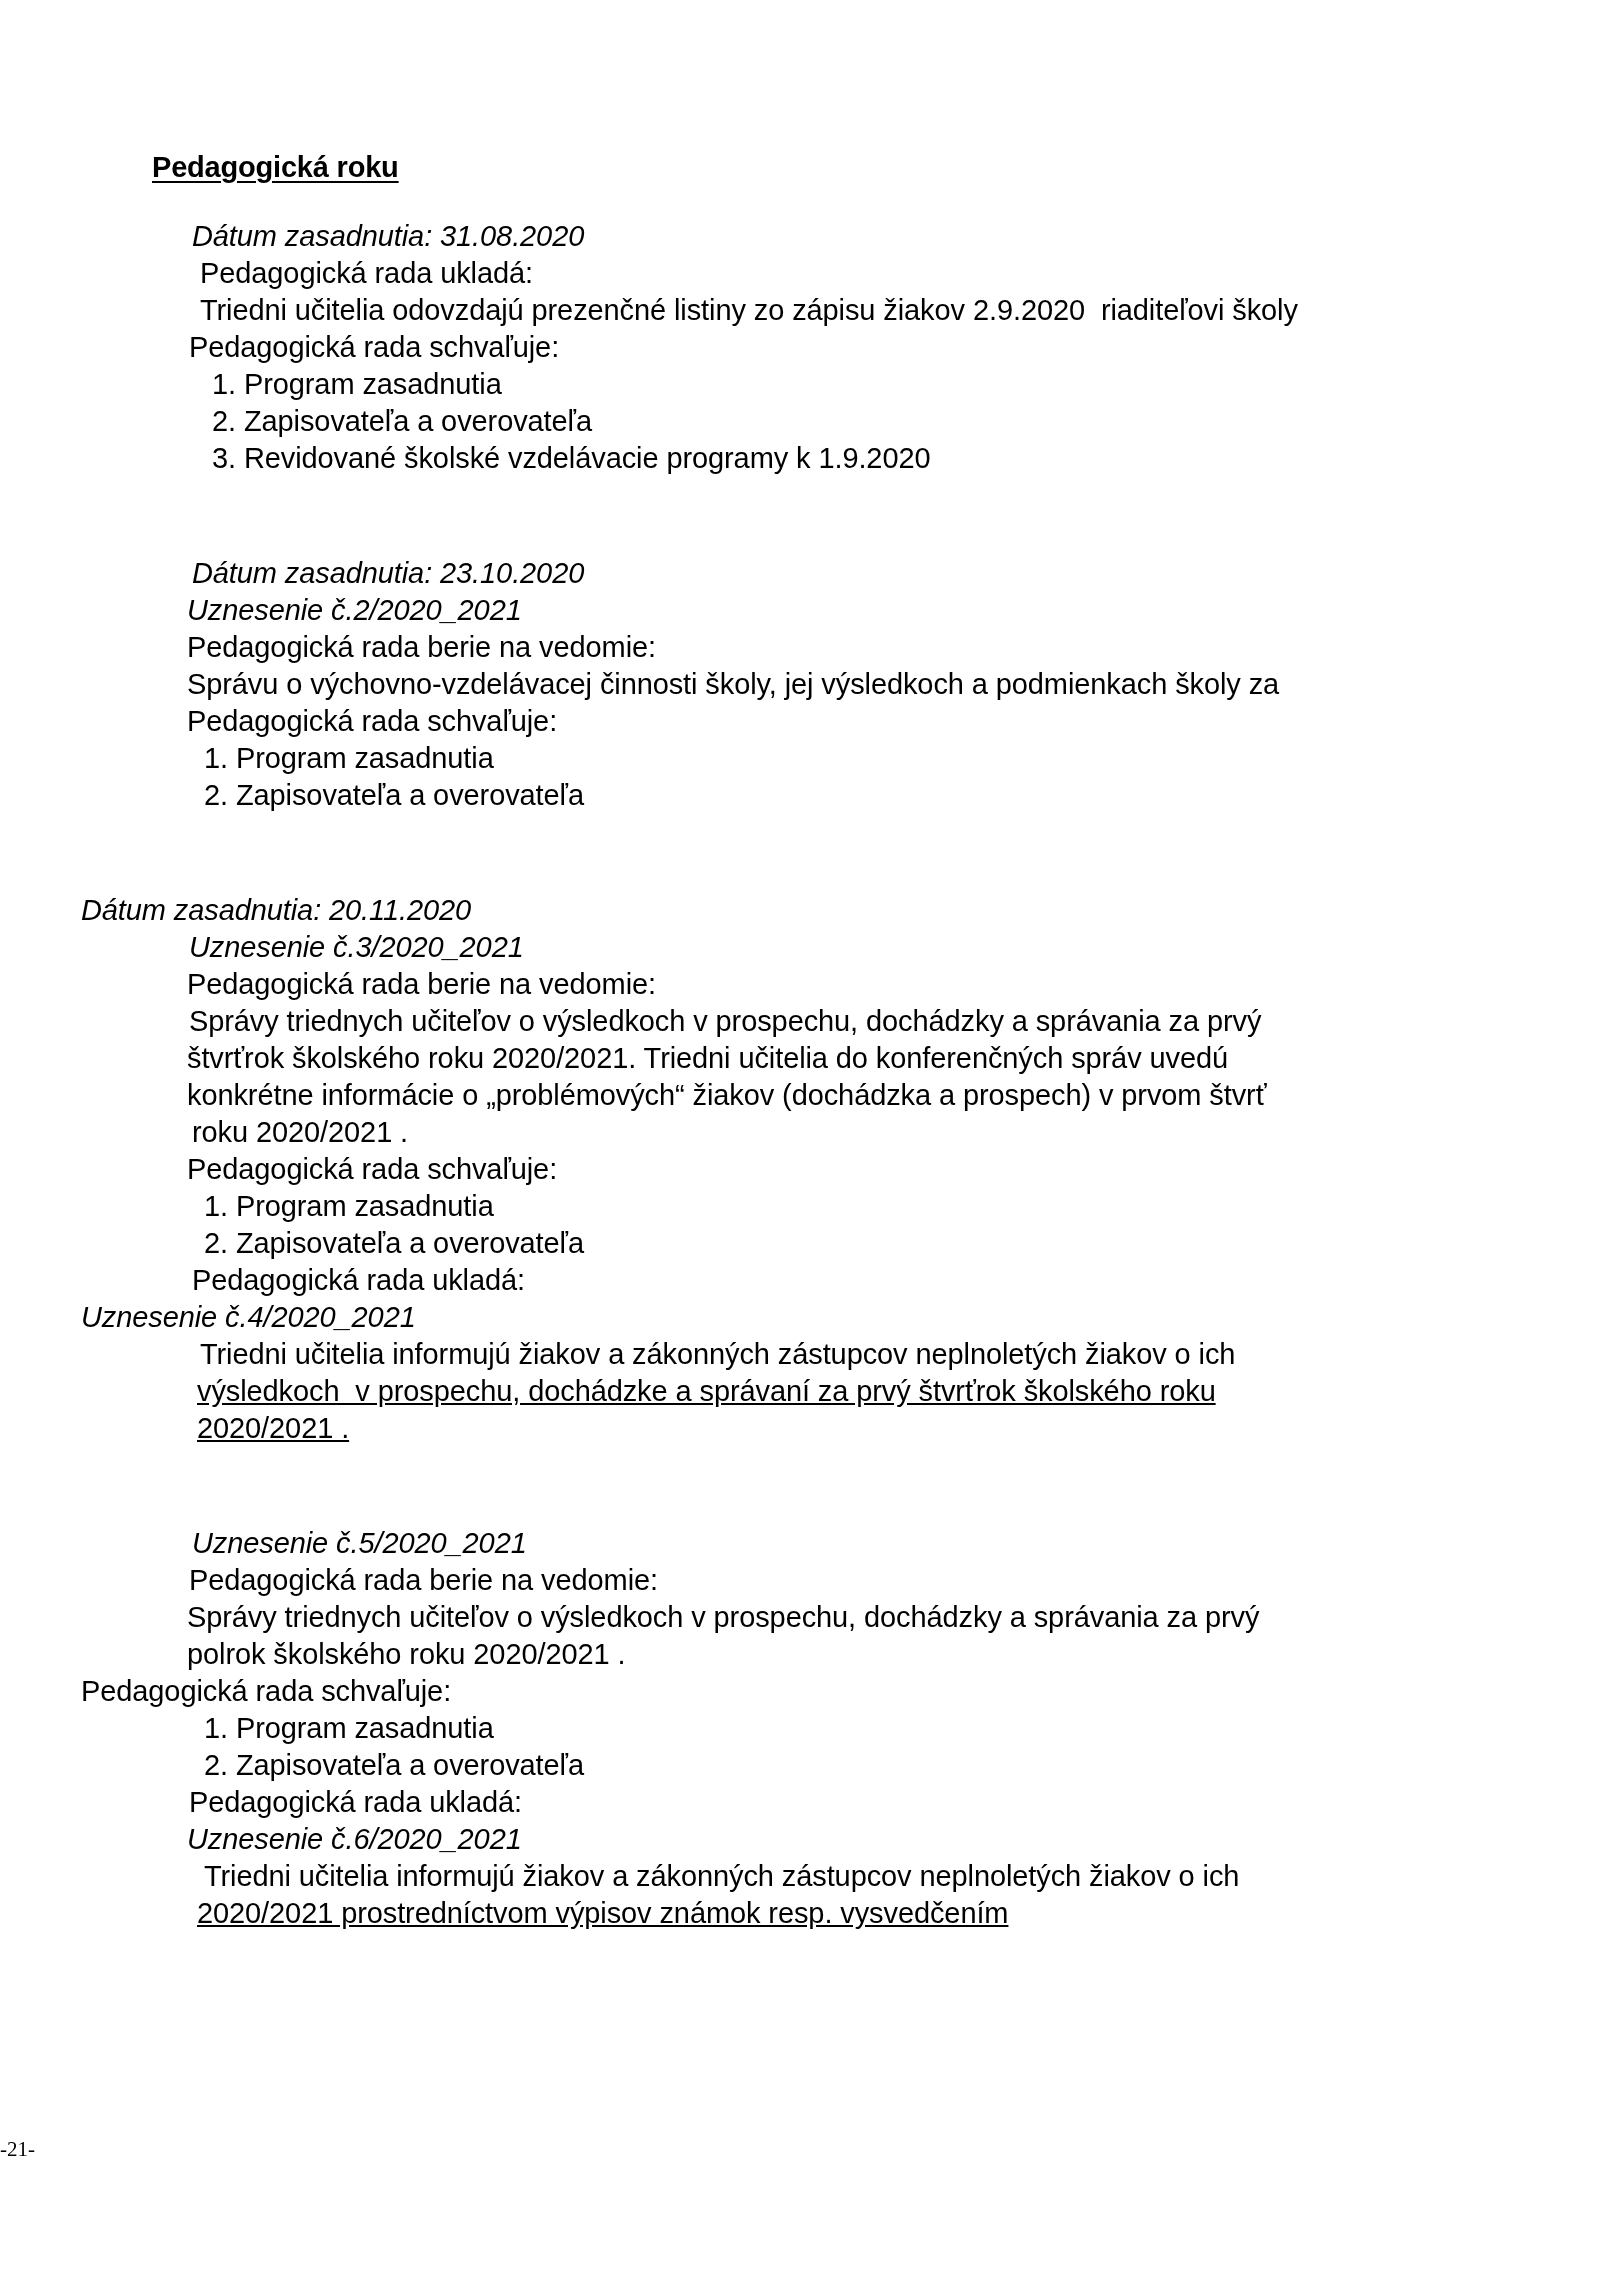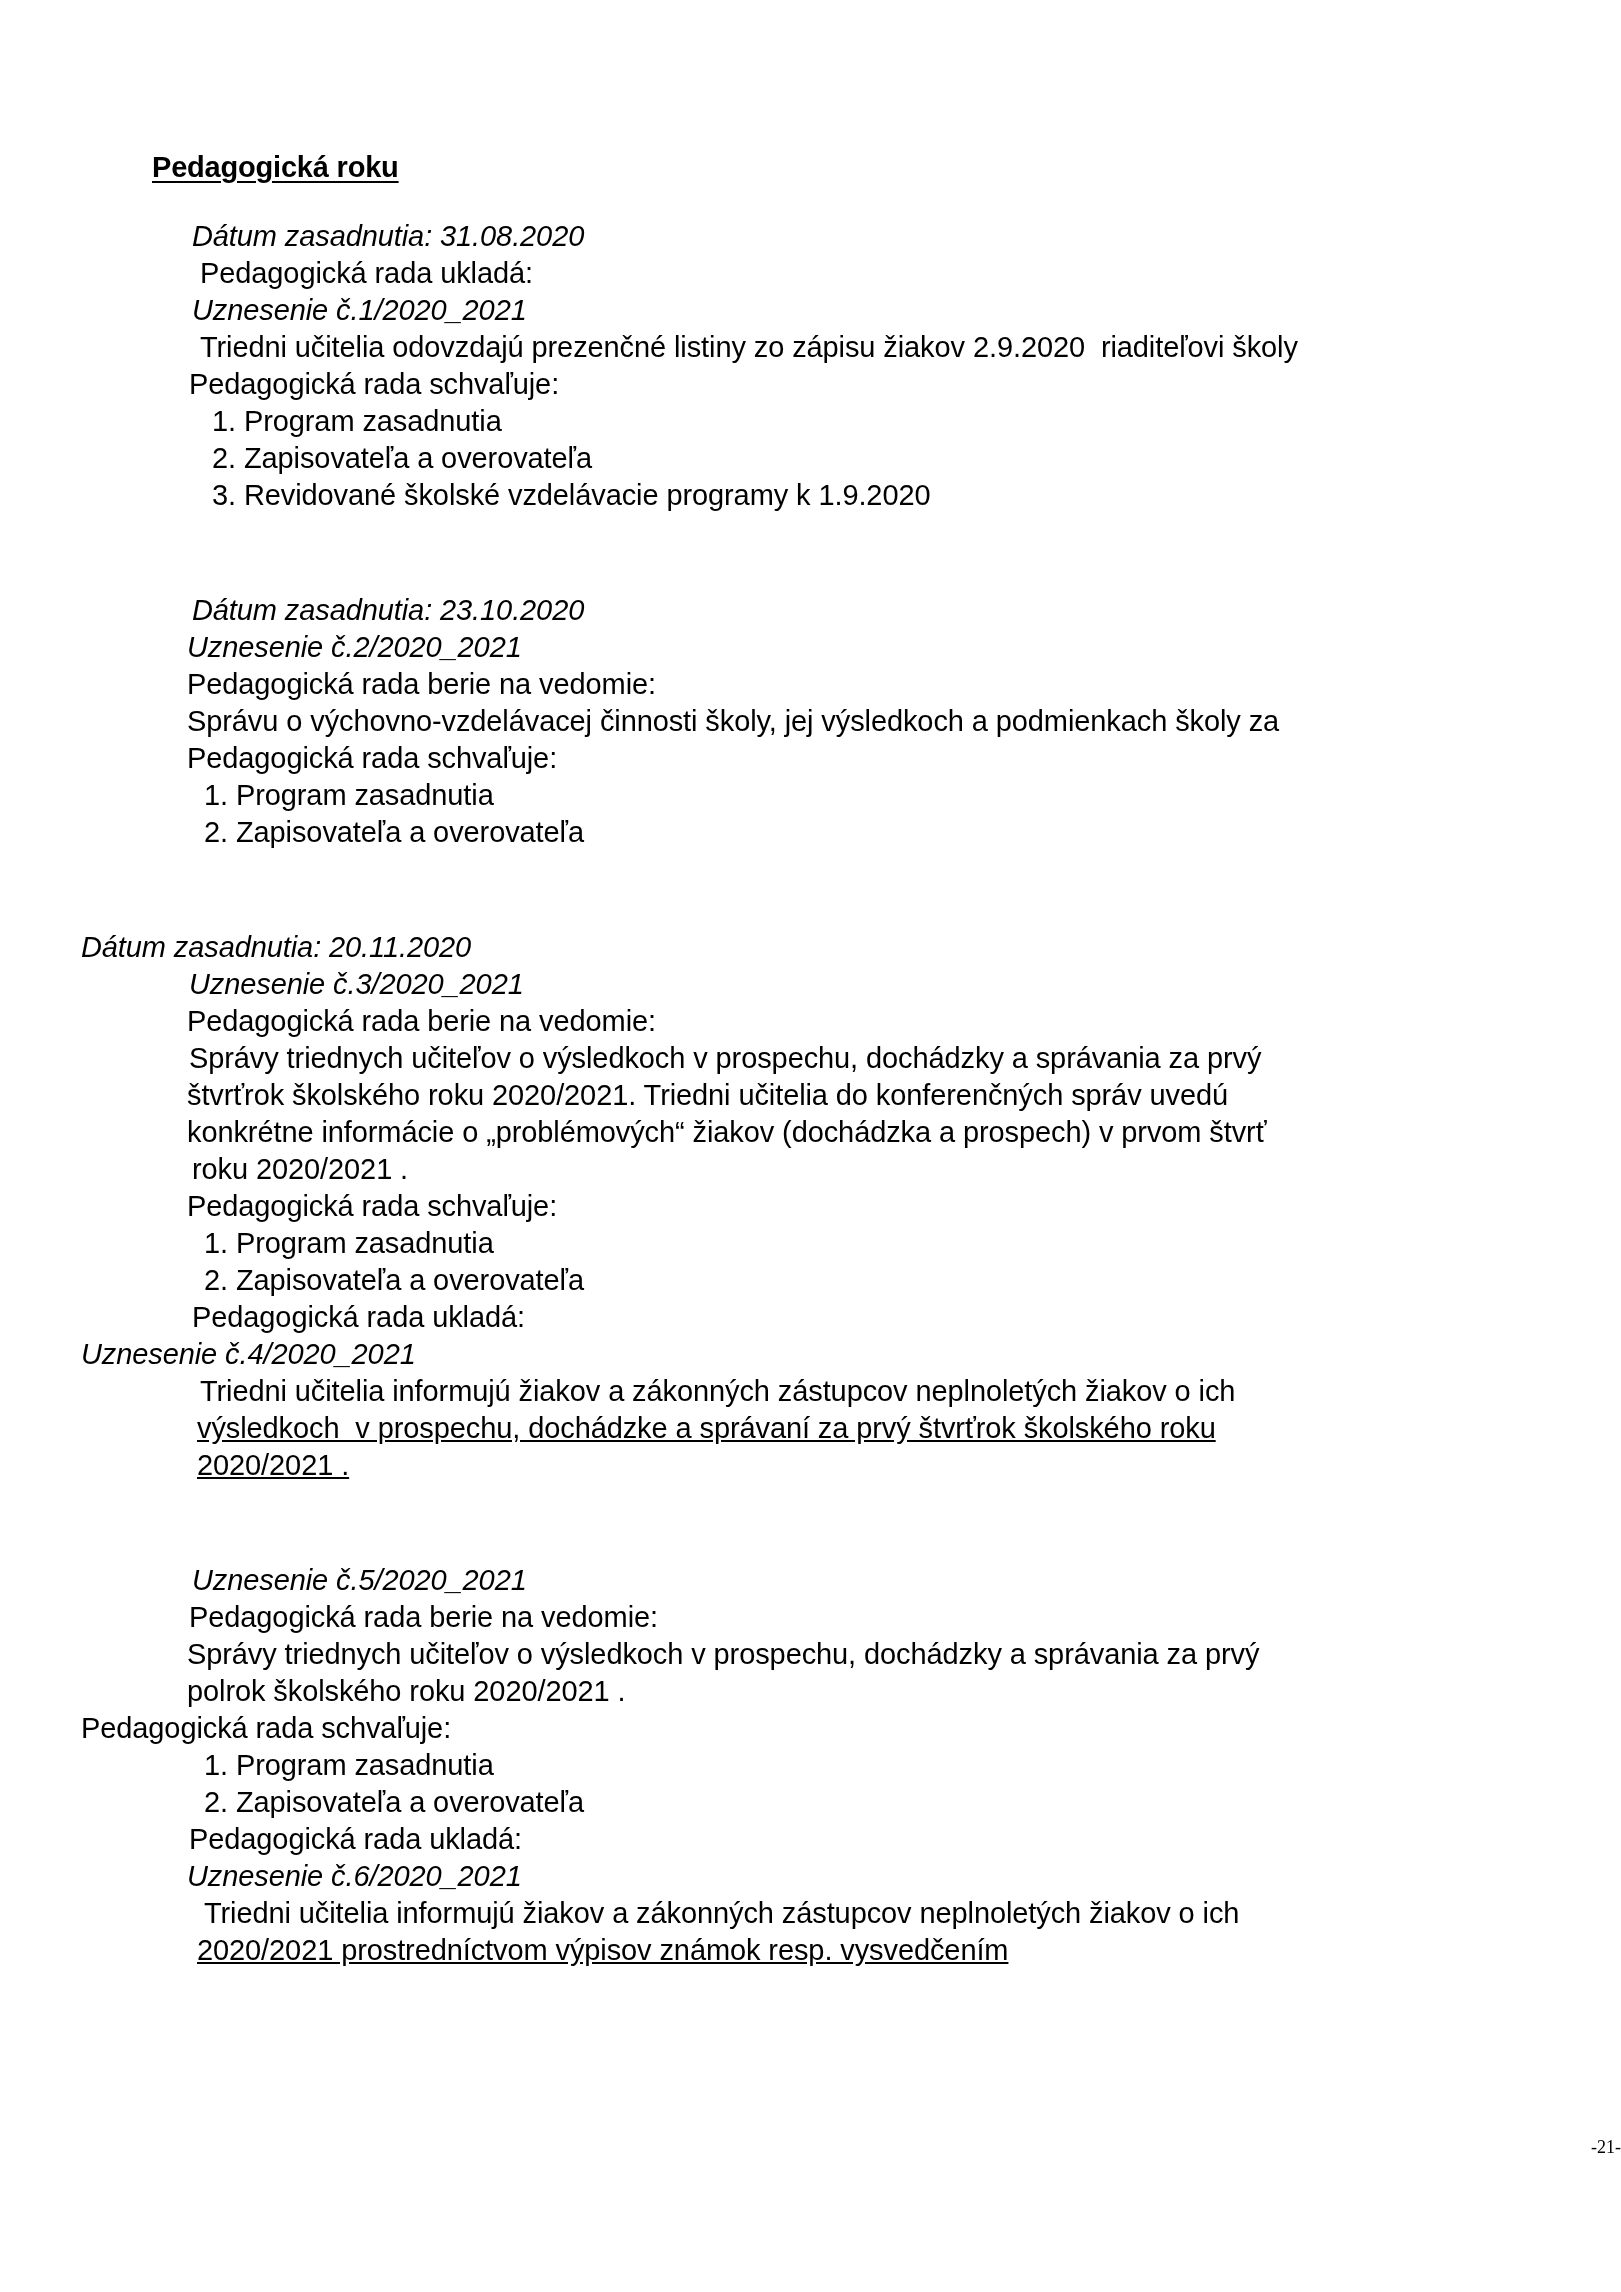--- a/index.html
+++ b/index.html
@@ -69,38 +69,37 @@
   .i-192 { padding-left: 188px; }
   .i-215 { padding-left: 211px; }
   .gap-xl { height: 78px; }
 
   
   .page-number {
     position: absolute;
     left: 0;
     top: 2137px;
     width: 1621px;
-    text-align: right;
+    text-align: left;
     font-family: "Liberation Serif", serif;
-    font-size: 18px;
+    font-size: 21px;
   }
 </style>
 </head>
 <body>
 
 <div class="page">
 
   <div class="doc-title">Pedagogická roku</div>
 
   <div class="body-block">
 
     <div class="sec">
       <div class="ln it i-195">Dátum zasadnutia: 31.08.2020</div>
       <div class="ln i-203">Pedagogická rada ukladá:</div>
-      <div class="ln it i-195">Uznesenie č.1/2020_2021</div>
       <div class="ln i-203">Triedni učitelia odovzdajú prezenčné listiny zo zápisu žiakov 2.9.2020  riaditeľovi školy</div>
       <div class="ln i-192">Pedagogická rada schvaľuje:</div>
       <div class="ln i-215">1. Program zasadnutia</div>
       <div class="ln i-215">2. Zapisovateľa a overovateľa</div>
       <div class="ln i-215">3. Revidované školské vzdelávacie programy k 1.9.2020</div>
     </div>
 
     <div class="gap-xl"></div>
 
     <div class="sec">

